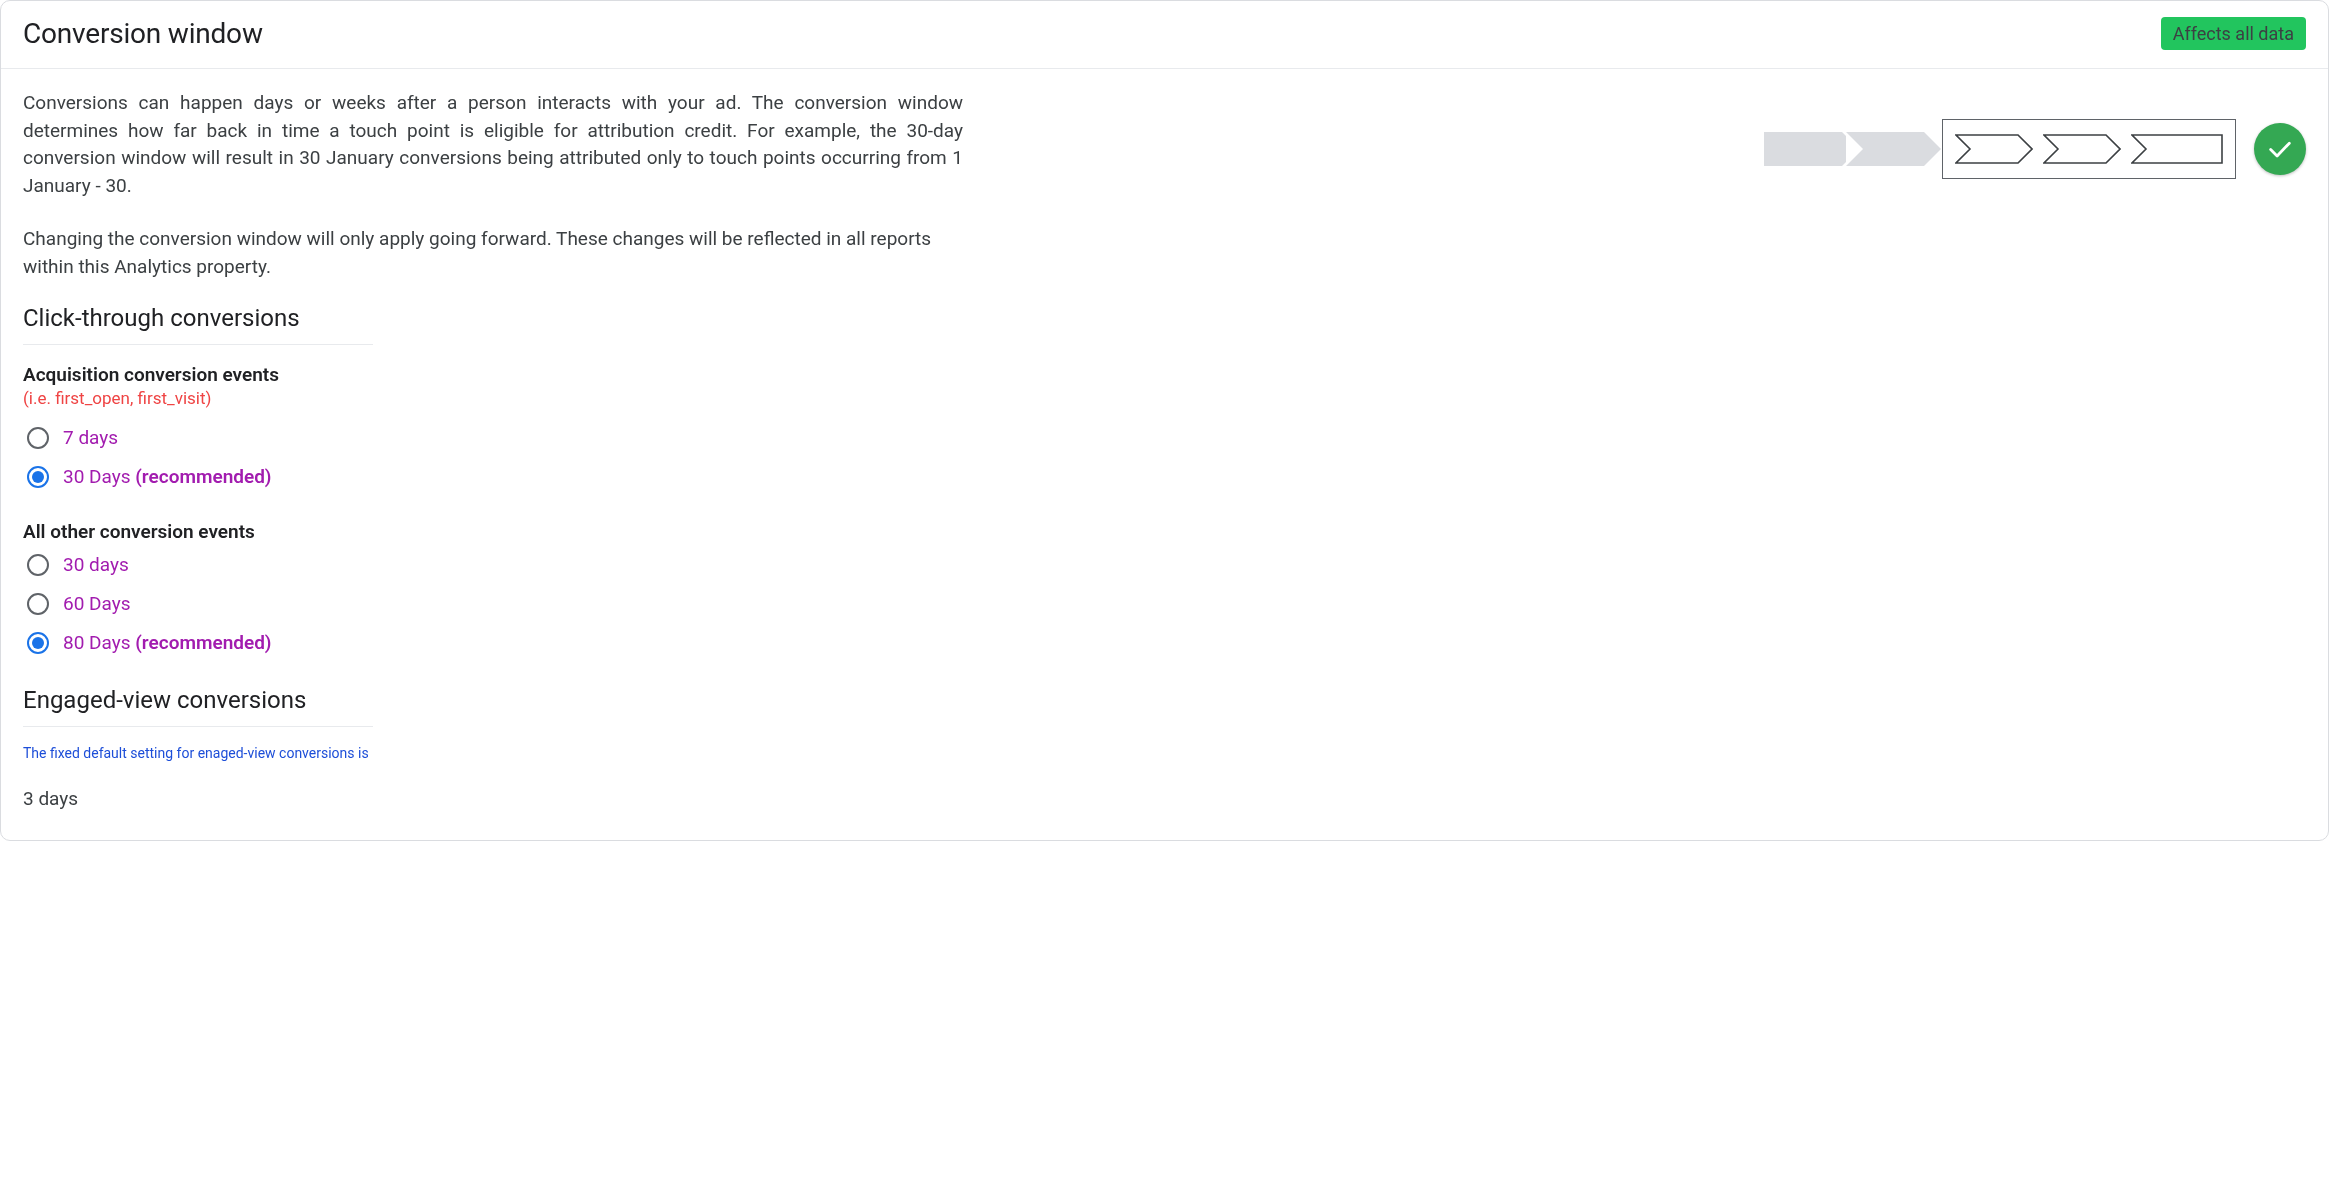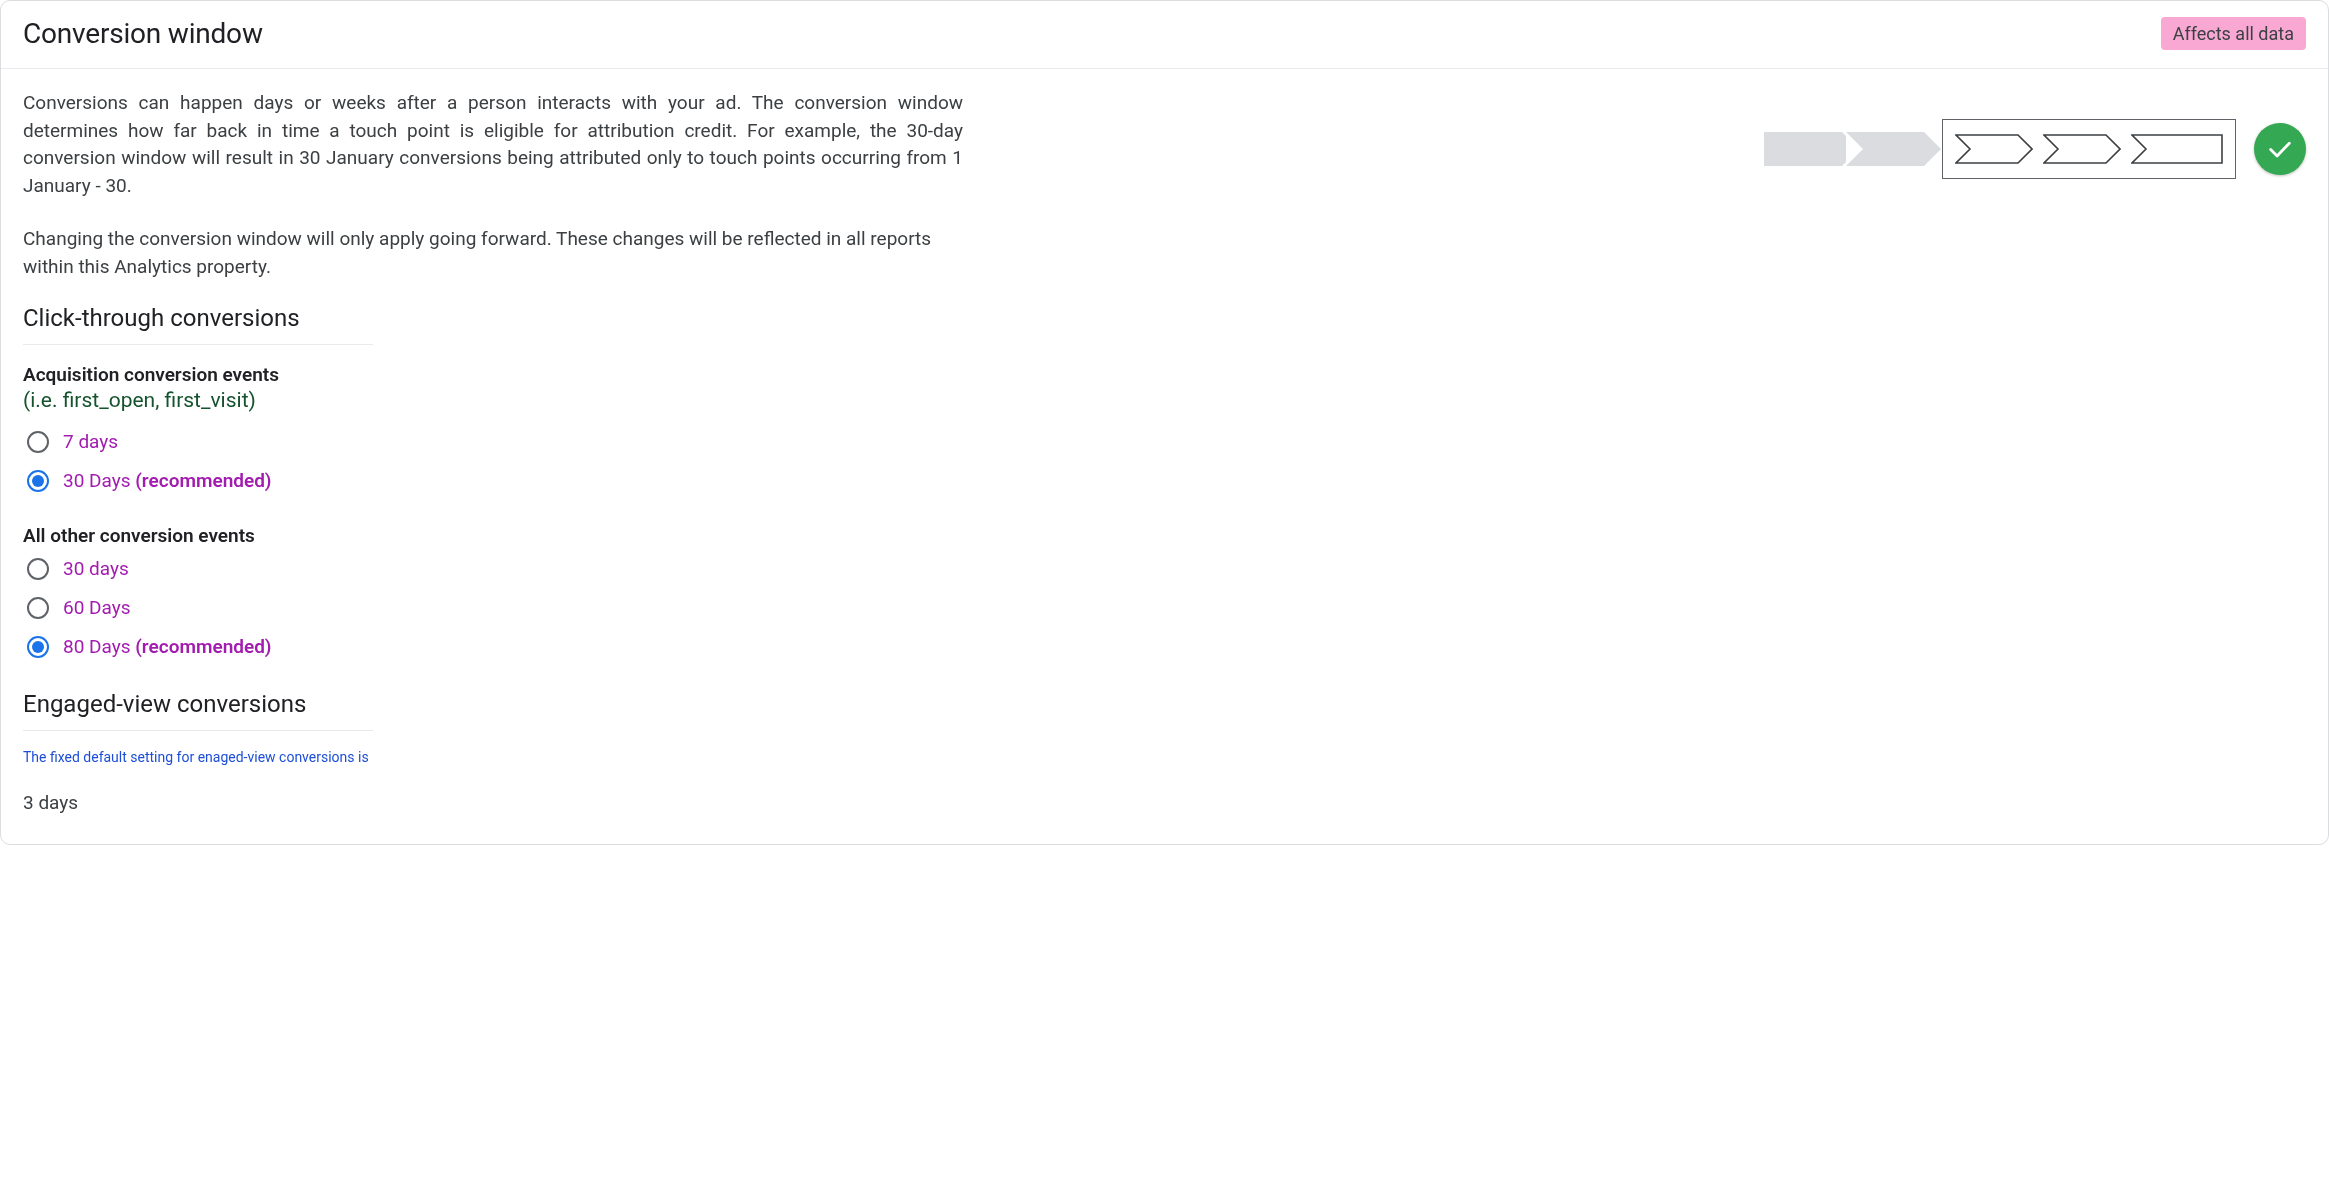--- a/index.html
+++ b/index.html
@@ -21,21 +21,21 @@
     justify-content: space-between;
     padding: 16px 22px 18px 22px;
     border-bottom: 1px solid #e8eaed;
   }
   .card-title {
     font-size: 28px;
     font-weight: 400;
     letter-spacing: -0.2px;
   }
   .badge {
-    background: #f9a8d4;
+    background: #22c55e;
     color: #3c4043;
     font-size: 18px;
     padding: 6px 12px;
     border-radius: 4px;
   }
   .card-body {
     display: flex;
     padding: 20px 22px 30px 22px;
     gap: 24px;
   }
@@ -79,22 +79,22 @@
     padding-bottom: 12px;
     margin-bottom: 18px;
   }
   .group-title {
     font-size: 19px;
     font-weight: 600;
     color: #202124;
     margin-bottom: 2px;
   }
   .group-sub {
-    font-size: 21px;
-    color: #14532d;
+    font-size: 17px;
+    color: #ef4444;
     margin-bottom: 10px;
   }
   .radio-row {
     display: flex;
     align-items: center;
     gap: 14px;
     padding: 8px 4px;
     cursor: pointer;
   }
   .radio {

